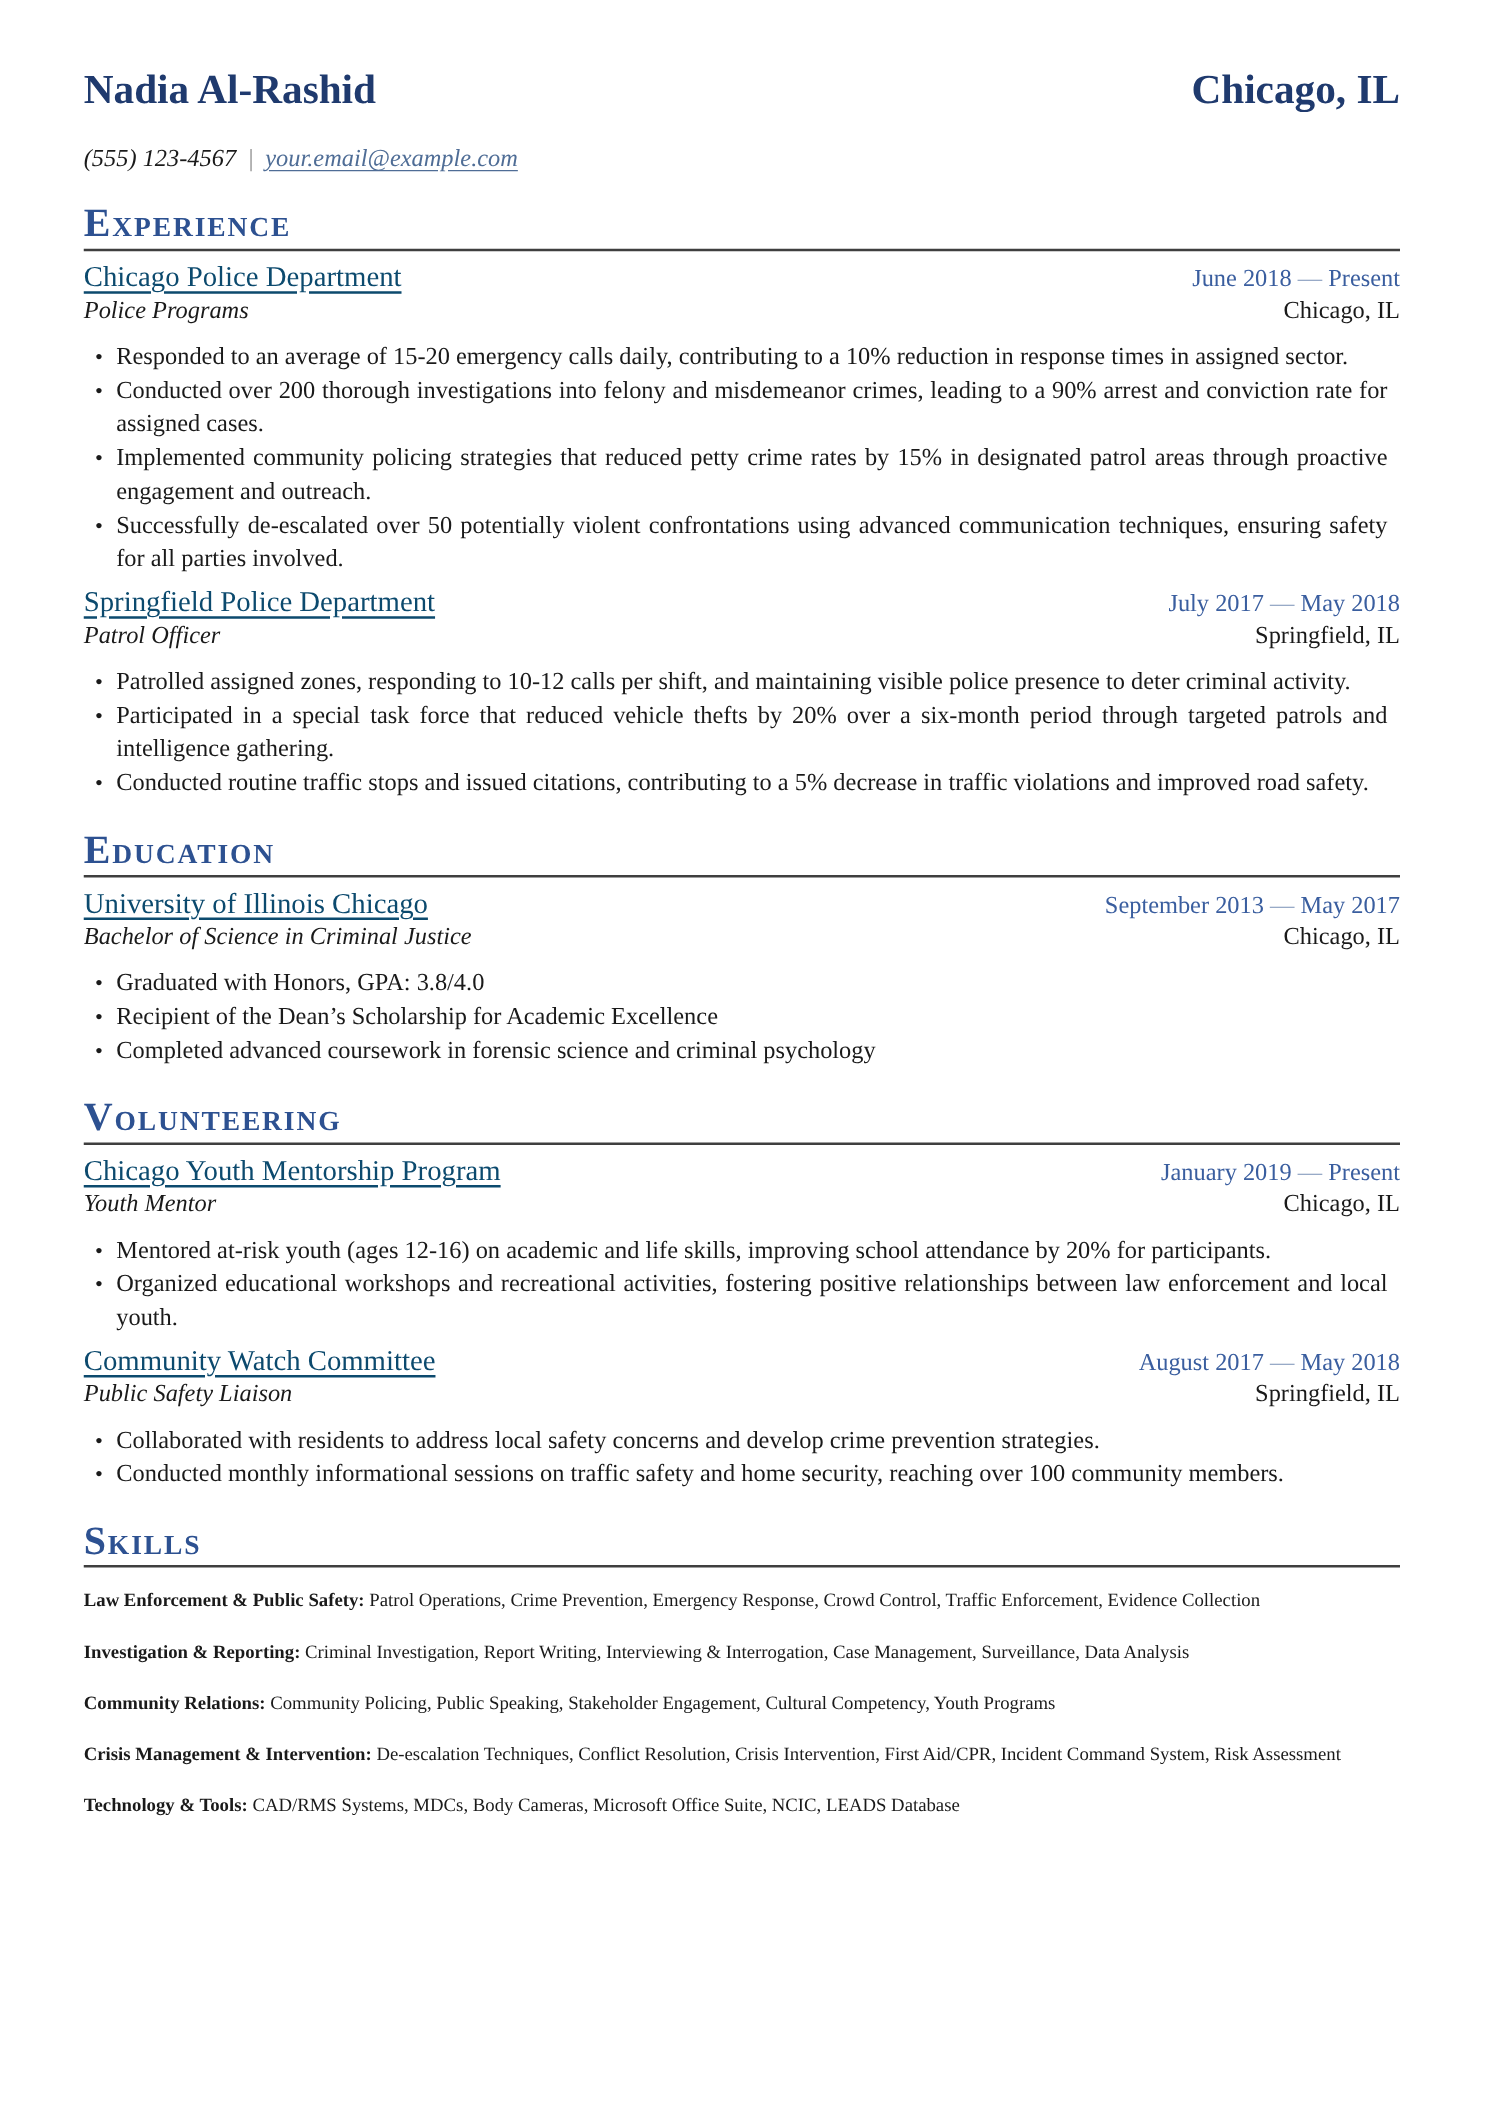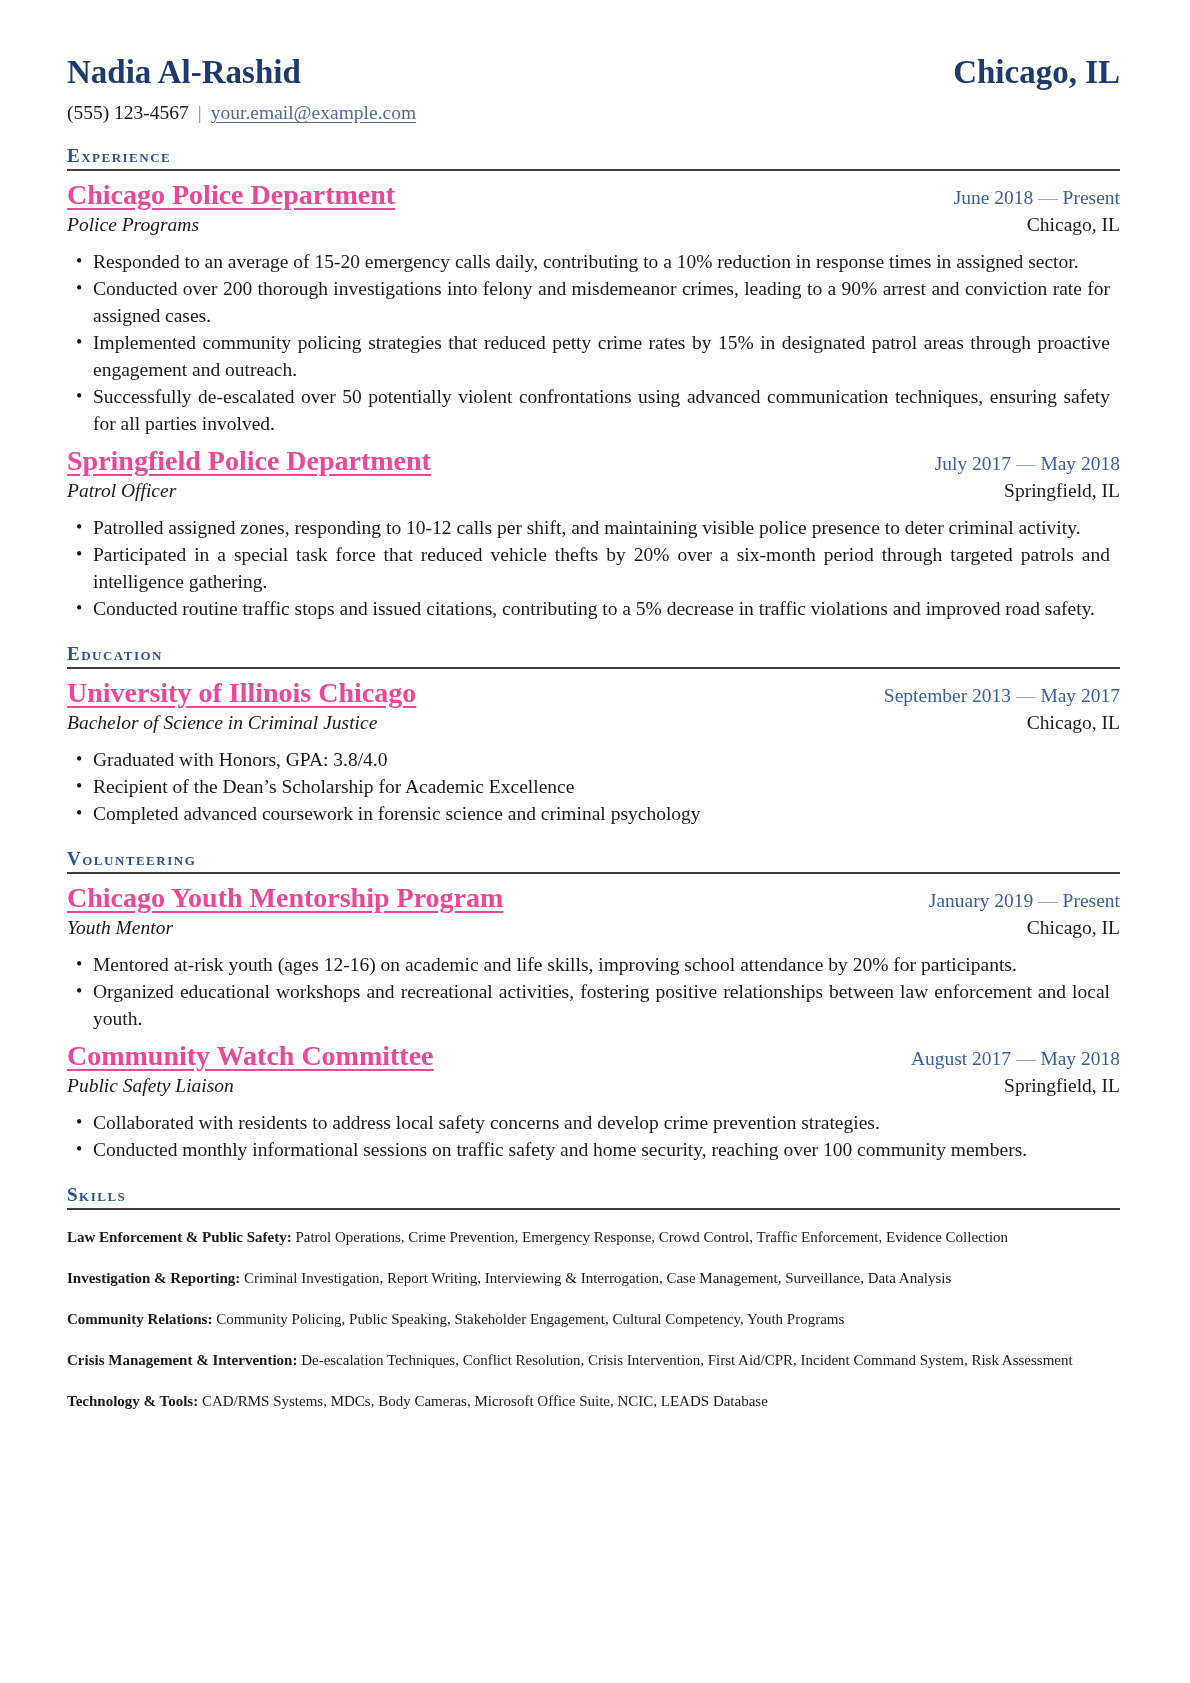--- a/index.html
+++ b/index.html
@@ -11,43 +11,43 @@
     font-family: "Liberation Serif", "DejaVu Serif", serif;
     color: #1a1a1a;
     background: #ffffff;
   }
 
   
   .name-row { display: flex; justify-content: space-between; align-items: baseline; }
   .person-name, .person-loc {
     font-size: 33px; font-weight: bold; color: #1f3a6e; margin: 0; line-height: 1.1;
   }
-  .contact-row { margin-top: 12px; font-size: 19.5px; color: #1a1a1a; }
+  .contact-row { margin-top: 27px; font-size: 19.5px; color: #1a1a1a; font-style: italic; }
   .contact-sep { color: #8a8a8a; margin: 0 9px; }
   .email-link { color: #4f6d96; text-decoration: underline; text-underline-offset: 3px; cursor: pointer; }
 
   
   .section { margin-top: 21px; }
   .section-title {
     font-variant: small-caps;
-    font-size: 19px;
+    font-size: 32px;
     font-weight: bold;
     letter-spacing: 1.5px;
     color: #2d5191;
     margin: 0;
     padding-bottom: 2px;
     border-bottom: 2px solid #3f3f3f;
     line-height: 1.15;
   }
 
   
   .entry { margin-top: 8px; }
   .entry-row { display: flex; justify-content: space-between; align-items: baseline; }
   .org-link {
-    font-size: 28px; font-weight: bold; color: #ec4899;
+    font-size: 23px; font-weight: normal; color: #0c4a6e;
     text-decoration: underline; text-underline-offset: 4px; cursor: pointer;
   }
   .dates { font-size: 19.5px; color: #3a5e9f; white-space: nowrap; }
   .date-dash { color: #93a6c4; }
   .role-row { margin-top: 3px; }
   .role-title { font-style: italic; font-size: 19.5px; color: #1a1a1a; }
   .entry-loc { font-size: 19.5px; color: #1a1a1a; }
 
   .bullets { margin: 12px 10px 0 0; padding: 0; list-style: none; }
   .bullets li {

